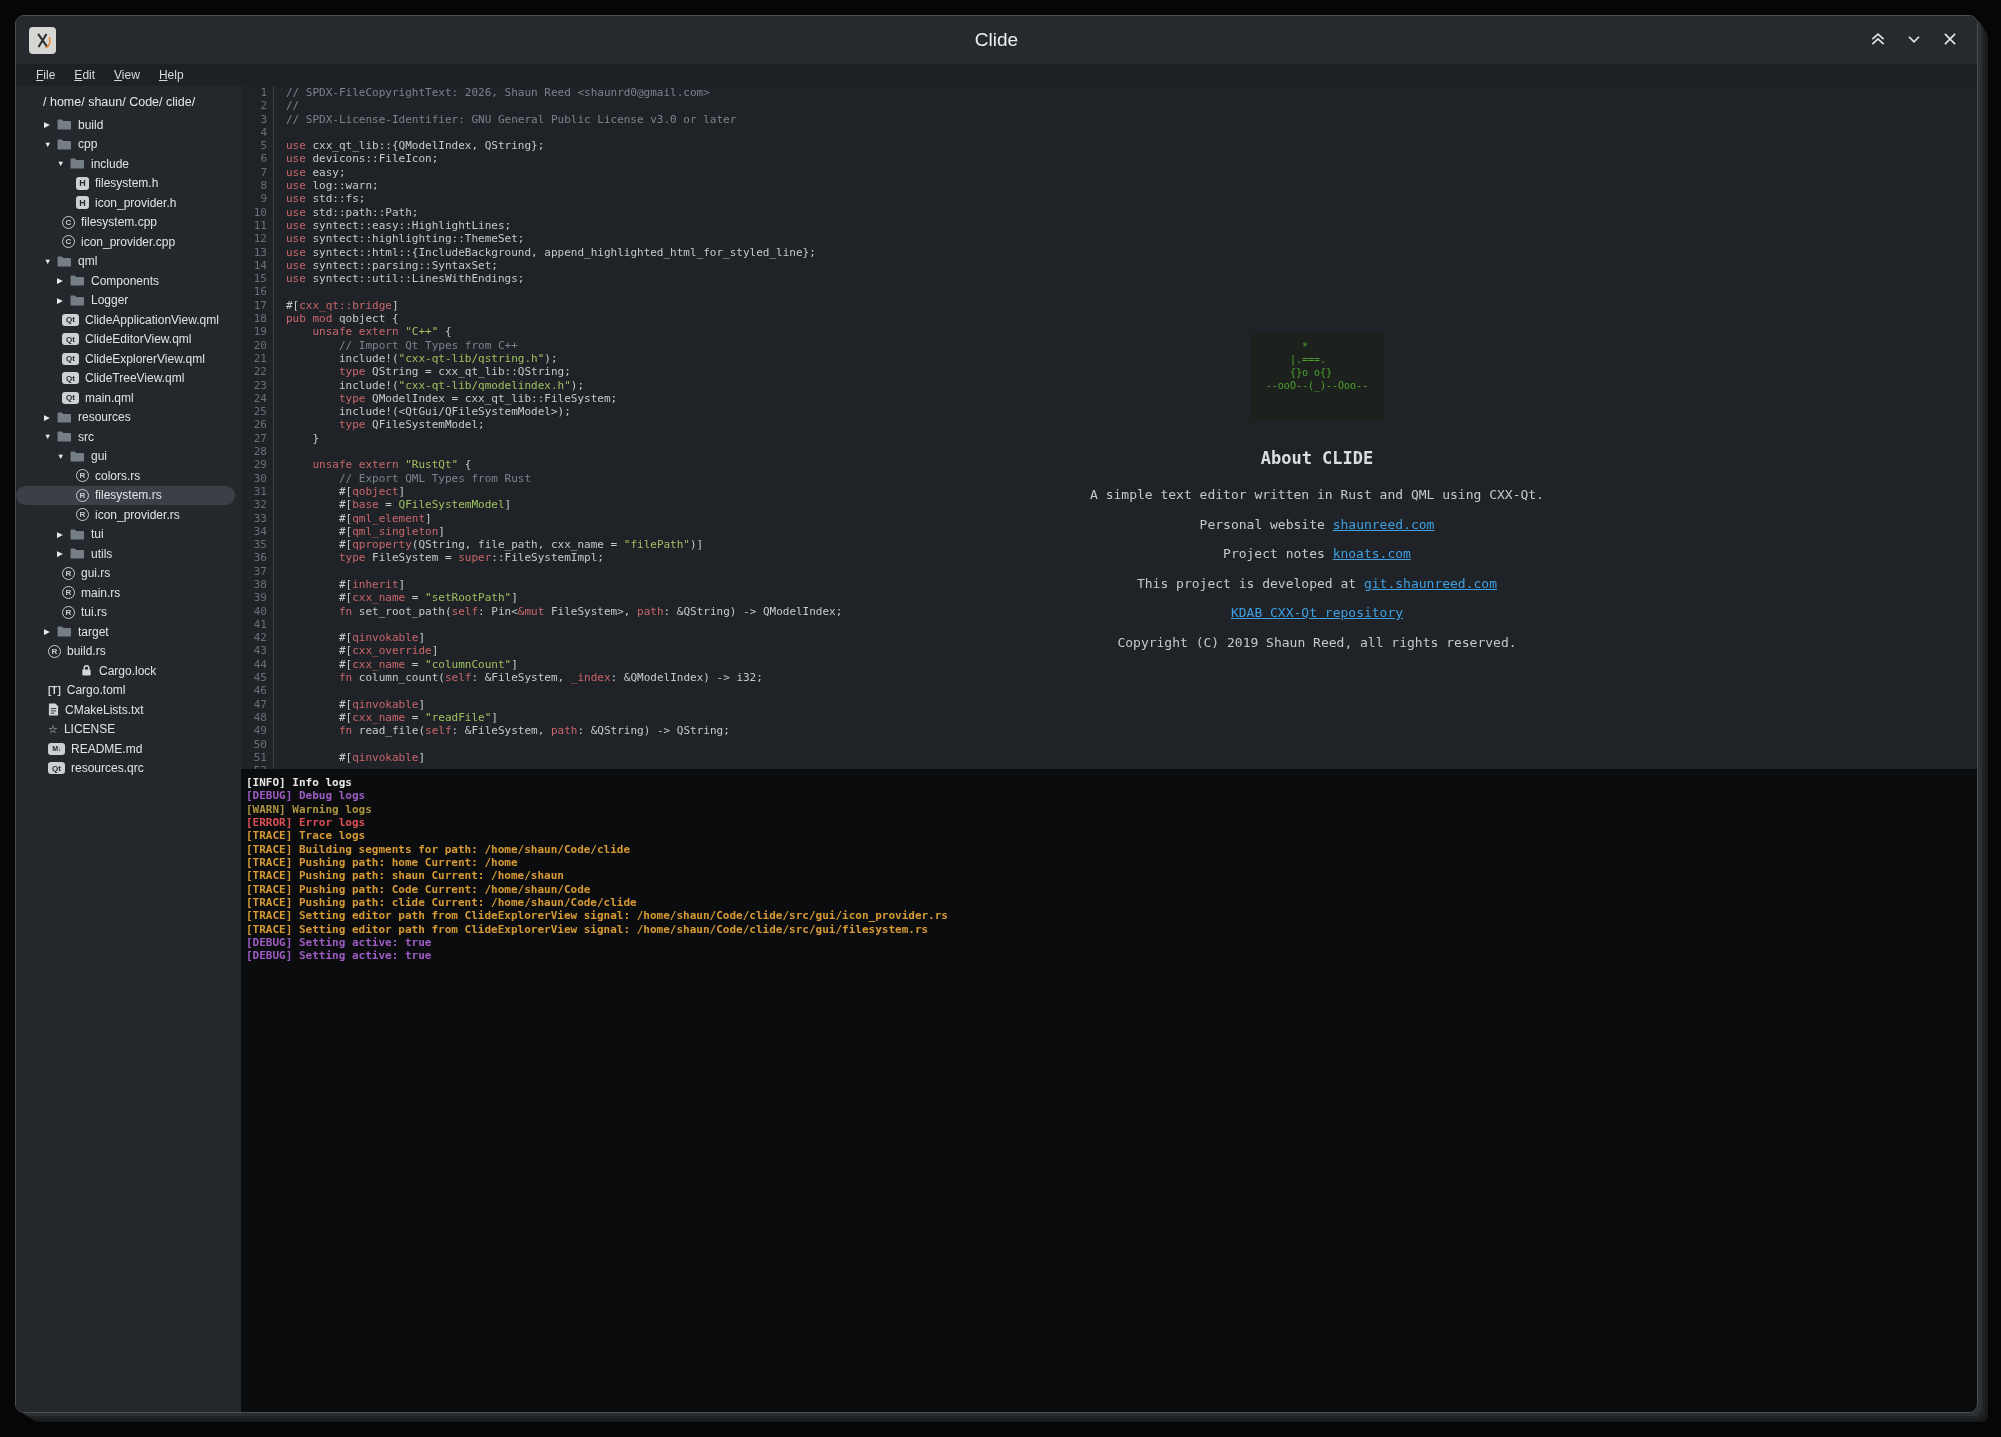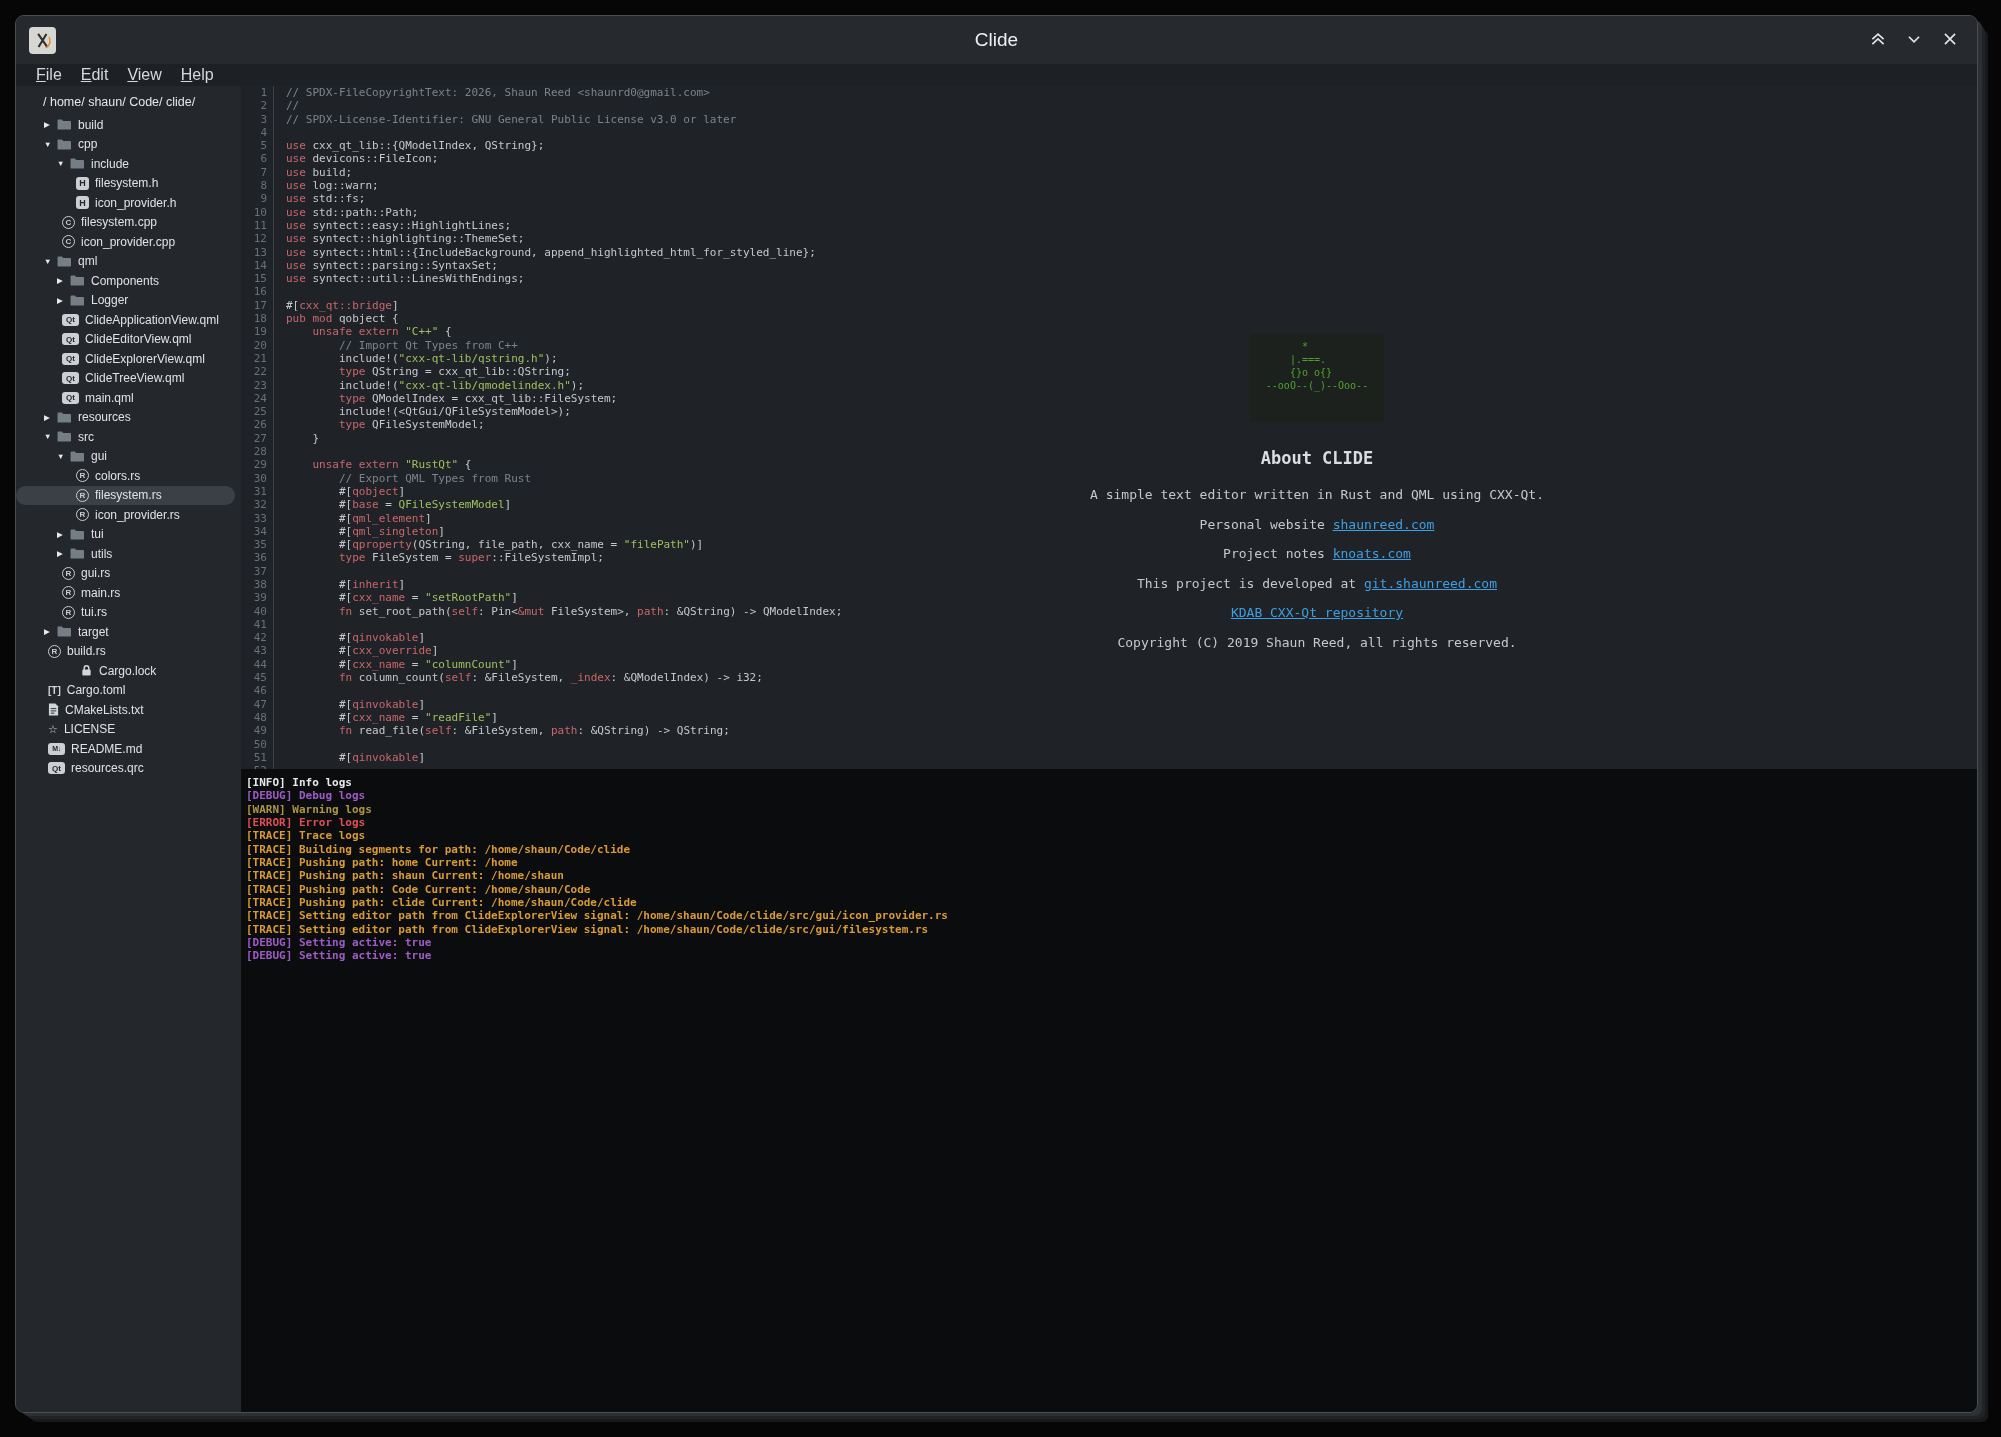--- a/index.html
+++ b/index.html
@@ -11,21 +11,21 @@
           box-shadow:5px 4px 0 -1px #2d3033,9px 8px 0 -2px #202325,13px 12px 0 -3px #17191b;}
   
   .titlebar{position:relative;height:48px;background:#26292d;display:flex;align-items:center;}
   .app-icon{width:27px;height:27px;margin-left:13px;border-radius:4px;background:#d6d6d3;
             display:flex;align-items:center;justify-content:center;}
   .win-title{position:absolute;left:0;right:0;text-align:center;color:#edeff0;font-size:19px;font-weight:500;}
   .controls{position:absolute;right:16px;top:0;height:100%;display:flex;align-items:center;gap:14px;}
   .wbtn{background:none;border:none;padding:2px;color:#e2e5e7;cursor:pointer;display:flex;align-items:center;}
   
   .menubar{height:22px;background:#1d2125;display:flex;align-items:center;padding-left:14px;}
-  .menu-item{display:inline-block;color:#d6d9db;font-size:16px;padding:1px 6px;margin-right:7px;}
+  .menu-item{display:inline-block;color:#d6d9db;font-size:12px;padding:1px 6px;margin-right:7px;}
   .menu-item::first-letter{text-decoration:underline;}
   
   .content{display:flex;height:1328px;}
   .sidebar{width:225px;background:#24282c;flex:none;overflow:hidden;padding-top:6px;}
   .tree-root{color:#e4e7e9;font-size:12.5px;padding:3px 0 6px 27px;white-space:nowrap;}
   .tree-row{height:19.5px;display:flex;align-items:center;color:#e0e3e5;font-size:12px;
             white-space:nowrap;border-radius:10px;margin-right:6px;}
   .tree-row.selected{background:var(--selection-bg,#3a4046);}
   .arrow{width:13px;flex:none;font-size:7.5px;color:#e8eaec;display:inline-block;}
   .ticon{flex:none;display:inline-flex;align-items:center;justify-content:center;margin-right:6px;}
@@ -370,21 +370,21 @@
       <div class="main">
         <div class="editor">
           <div class="gutter-sep"></div>
           <div id="code">
               <div class="code-line"><span class="ln">1</span><span class="code-text"><span class="seg-c">// SPDX-FileCopyrightText: 2026, Shaun Reed &lt;shaunrd0@gmail.com&gt;</span></span></div>
               <div class="code-line"><span class="ln">2</span><span class="code-text"><span class="seg-c">//</span></span></div>
               <div class="code-line"><span class="ln">3</span><span class="code-text"><span class="seg-c">// SPDX-License-Identifier: GNU General Public License v3.0 or later</span></span></div>
               <div class="code-line"><span class="ln">4</span><span class="code-text"></span></div>
               <div class="code-line"><span class="ln">5</span><span class="code-text"><span class="seg-r">use</span><span class="seg-w"> cxx_qt_lib::{QModelIndex, QString};</span></span></div>
               <div class="code-line"><span class="ln">6</span><span class="code-text"><span class="seg-r">use</span><span class="seg-w"> devicons::FileIcon;</span></span></div>
-              <div class="code-line"><span class="ln">7</span><span class="code-text"><span class="seg-r">use</span><span class="seg-w"> build;</span></span></div>
+              <div class="code-line"><span class="ln">7</span><span class="code-text"><span class="seg-r">use</span><span class="seg-w"> easy;</span></span></div>
               <div class="code-line"><span class="ln">8</span><span class="code-text"><span class="seg-r">use</span><span class="seg-w"> log::warn;</span></span></div>
               <div class="code-line"><span class="ln">9</span><span class="code-text"><span class="seg-r">use</span><span class="seg-w"> std::fs;</span></span></div>
               <div class="code-line"><span class="ln">10</span><span class="code-text"><span class="seg-r">use</span><span class="seg-w"> std::path::Path;</span></span></div>
               <div class="code-line"><span class="ln">11</span><span class="code-text"><span class="seg-r">use</span><span class="seg-w"> syntect::easy::HighlightLines;</span></span></div>
               <div class="code-line"><span class="ln">12</span><span class="code-text"><span class="seg-r">use</span><span class="seg-w"> syntect::highlighting::ThemeSet;</span></span></div>
               <div class="code-line"><span class="ln">13</span><span class="code-text"><span class="seg-r">use</span><span class="seg-w"> syntect::html::{IncludeBackground, append_highlighted_html_for_styled_line};</span></span></div>
               <div class="code-line"><span class="ln">14</span><span class="code-text"><span class="seg-r">use</span><span class="seg-w"> syntect::parsing::SyntaxSet;</span></span></div>
               <div class="code-line"><span class="ln">15</span><span class="code-text"><span class="seg-r">use</span><span class="seg-w"> syntect::util::LinesWithEndings;</span></span></div>
               <div class="code-line"><span class="ln">16</span><span class="code-text"></span></div>
               <div class="code-line"><span class="ln">17</span><span class="code-text"><span class="seg-w">#[</span><span class="seg-r">cxx_qt::bridge</span><span class="seg-w">]</span></span></div>

